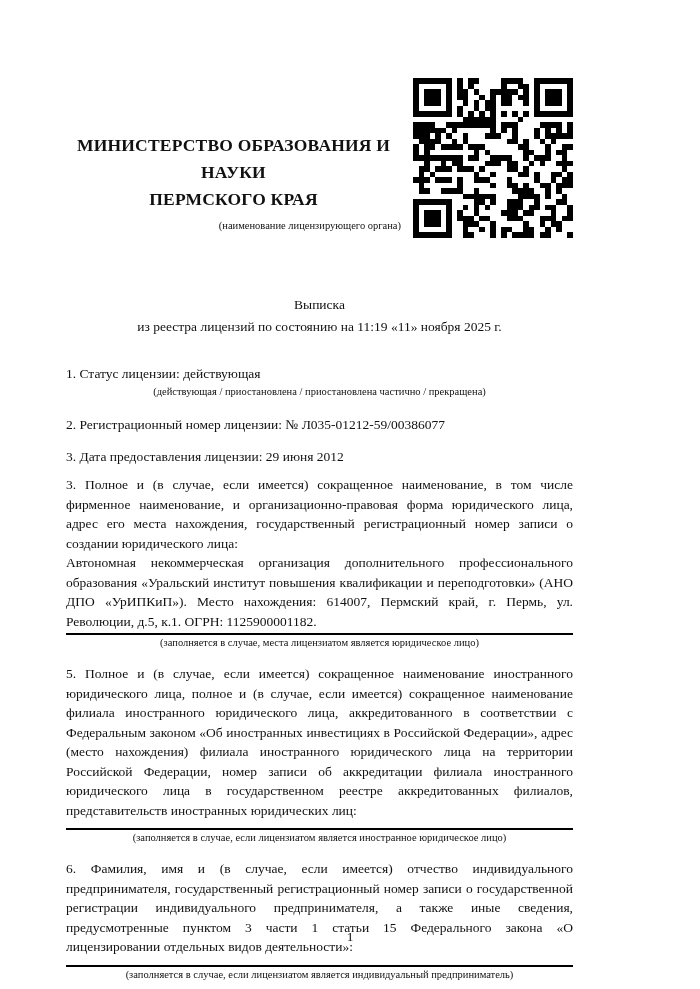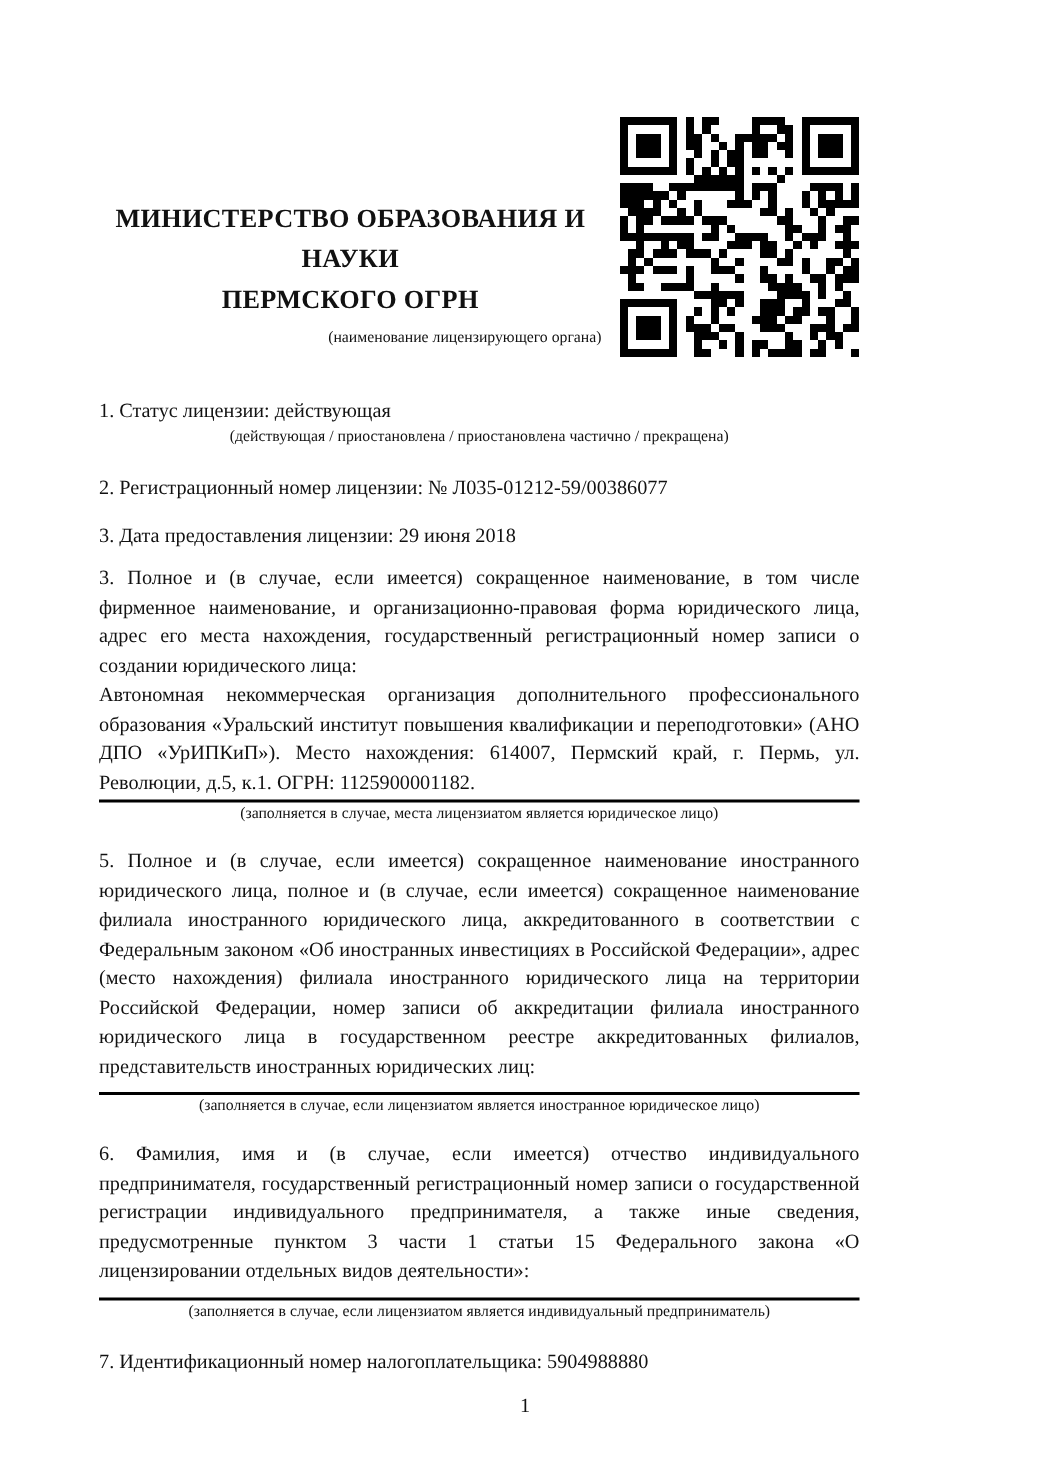--- a/index.html
+++ b/index.html
@@ -35,21 +35,21 @@
 </style>
 </head>
 <body>
 
 <div class="page">
   <div class="content">
 
     <div class="header-row">
       <div class="header-left">
         <div class="ministry">МИНИСТЕРСТВО ОБРАЗОВАНИЯ И НАУКИ</div>
-        <div class="ministry">ПЕРМСКОГО ОГРН</div>
+        <div class="ministry">ПЕРМСКОГО КРАЯ</div>
         <div class="small-caption header-caption">(наименование лицензирующего органа)</div>
       </div>
       <div class="qr-box">
         <svg id="qr-svg" viewBox="0 0 29 29" shape-rendering="crispEdges" xmlns="http://www.w3.org/2000/svg">
             <rect x="0" y="0" width="29" height="29" fill="#fff"></rect>
             <rect x="0" y="0" width="1" height="1" fill="#000"></rect>
             <rect x="1" y="0" width="1" height="1" fill="#000"></rect>
             <rect x="2" y="0" width="1" height="1" fill="#000"></rect>
             <rect x="3" y="0" width="1" height="1" fill="#000"></rect>
             <rect x="4" y="0" width="1" height="1" fill="#000"></rect>
@@ -462,32 +462,36 @@
             <rect x="19" y="28" width="1" height="1" fill="#000"></rect>
             <rect x="20" y="28" width="1" height="1" fill="#000"></rect>
             <rect x="21" y="28" width="1" height="1" fill="#000"></rect>
             <rect x="23" y="28" width="1" height="1" fill="#000"></rect>
             <rect x="24" y="28" width="1" height="1" fill="#000"></rect>
             <rect x="28" y="28" width="1" height="1" fill="#000"></rect>
           </svg>
       </div>
     </div>
 
+    <div class="doc-title">
+      <div>Выписка</div>
+      <div>из реестра лицензий по состоянию на 11:19 «11» ноября 2025 г.</div>
+    </div>
 
     <div class="sec s1">
       <div class="plain-line">1. Статус лицензии: действующая</div>
       <div class="cap-center">(действующая / приостановлена / приостановлена частично / прекращена)</div>
     </div>
 
     <div class="sec s2">
       <div class="plain-line">2. Регистрационный номер лицензии: № Л035-01212-59/00386077</div>
     </div>
 
     <div class="sec s3">
-      <div class="plain-line">3. Дата предоставления лицензии: 29 июня 2018</div>
+      <div class="plain-line">3. Дата предоставления лицензии: 29 июня 2012</div>
     </div>
 
     <div class="sec s4">
       <div class="para">3. Полное и (в случае, если имеется) сокращенное наименование, в том числе фирменное наименование, и организационно-правовая форма юридического лица, адрес его места нахождения, государственный регистрационный номер записи о создании юридического лица:</div>
       <div class="para">Автономная некоммерческая организация дополнительного профессионального образования «Уральский институт повышения квалификации и переподготовки» (АНО ДПО «УрИПКиП»). Место нахождения: 614007, Пермский край, г. Пермь, ул. Революции, д.5, к.1. ОГРН: 1125900001182.</div>
       <div class="rule"></div>
       <div class="cap-center">(заполняется в случае, места лицензиатом является юридическое лицо)</div>
     </div>
 
     <div class="sec s5">

